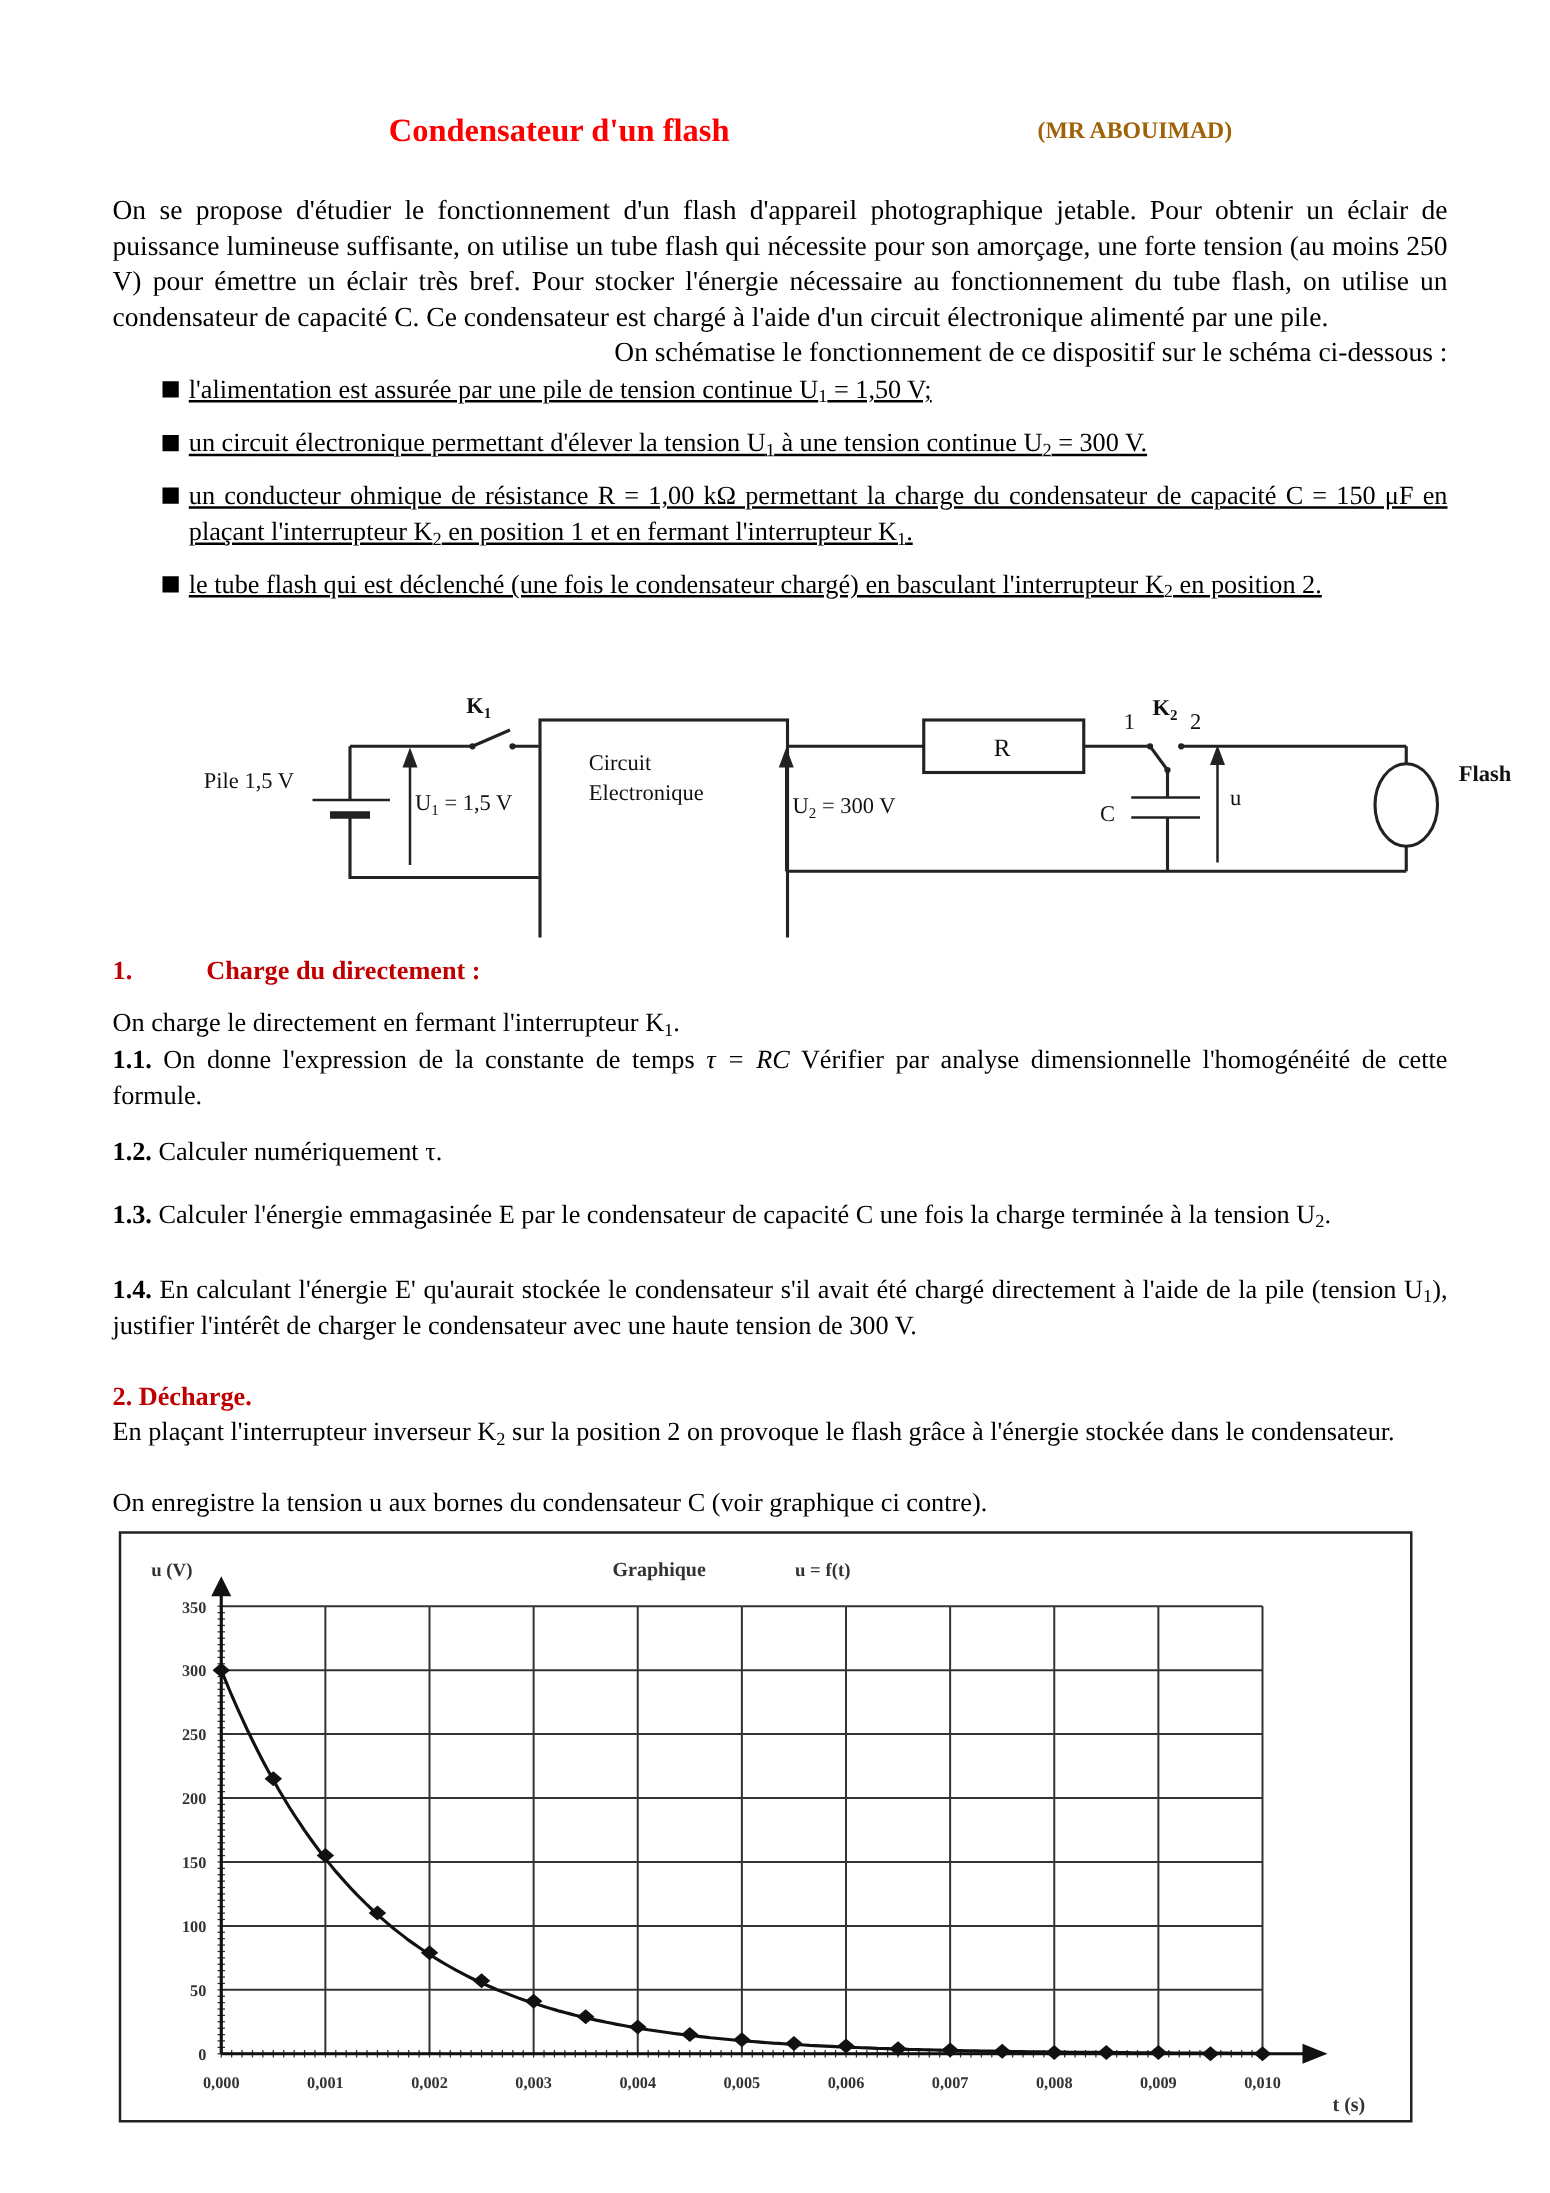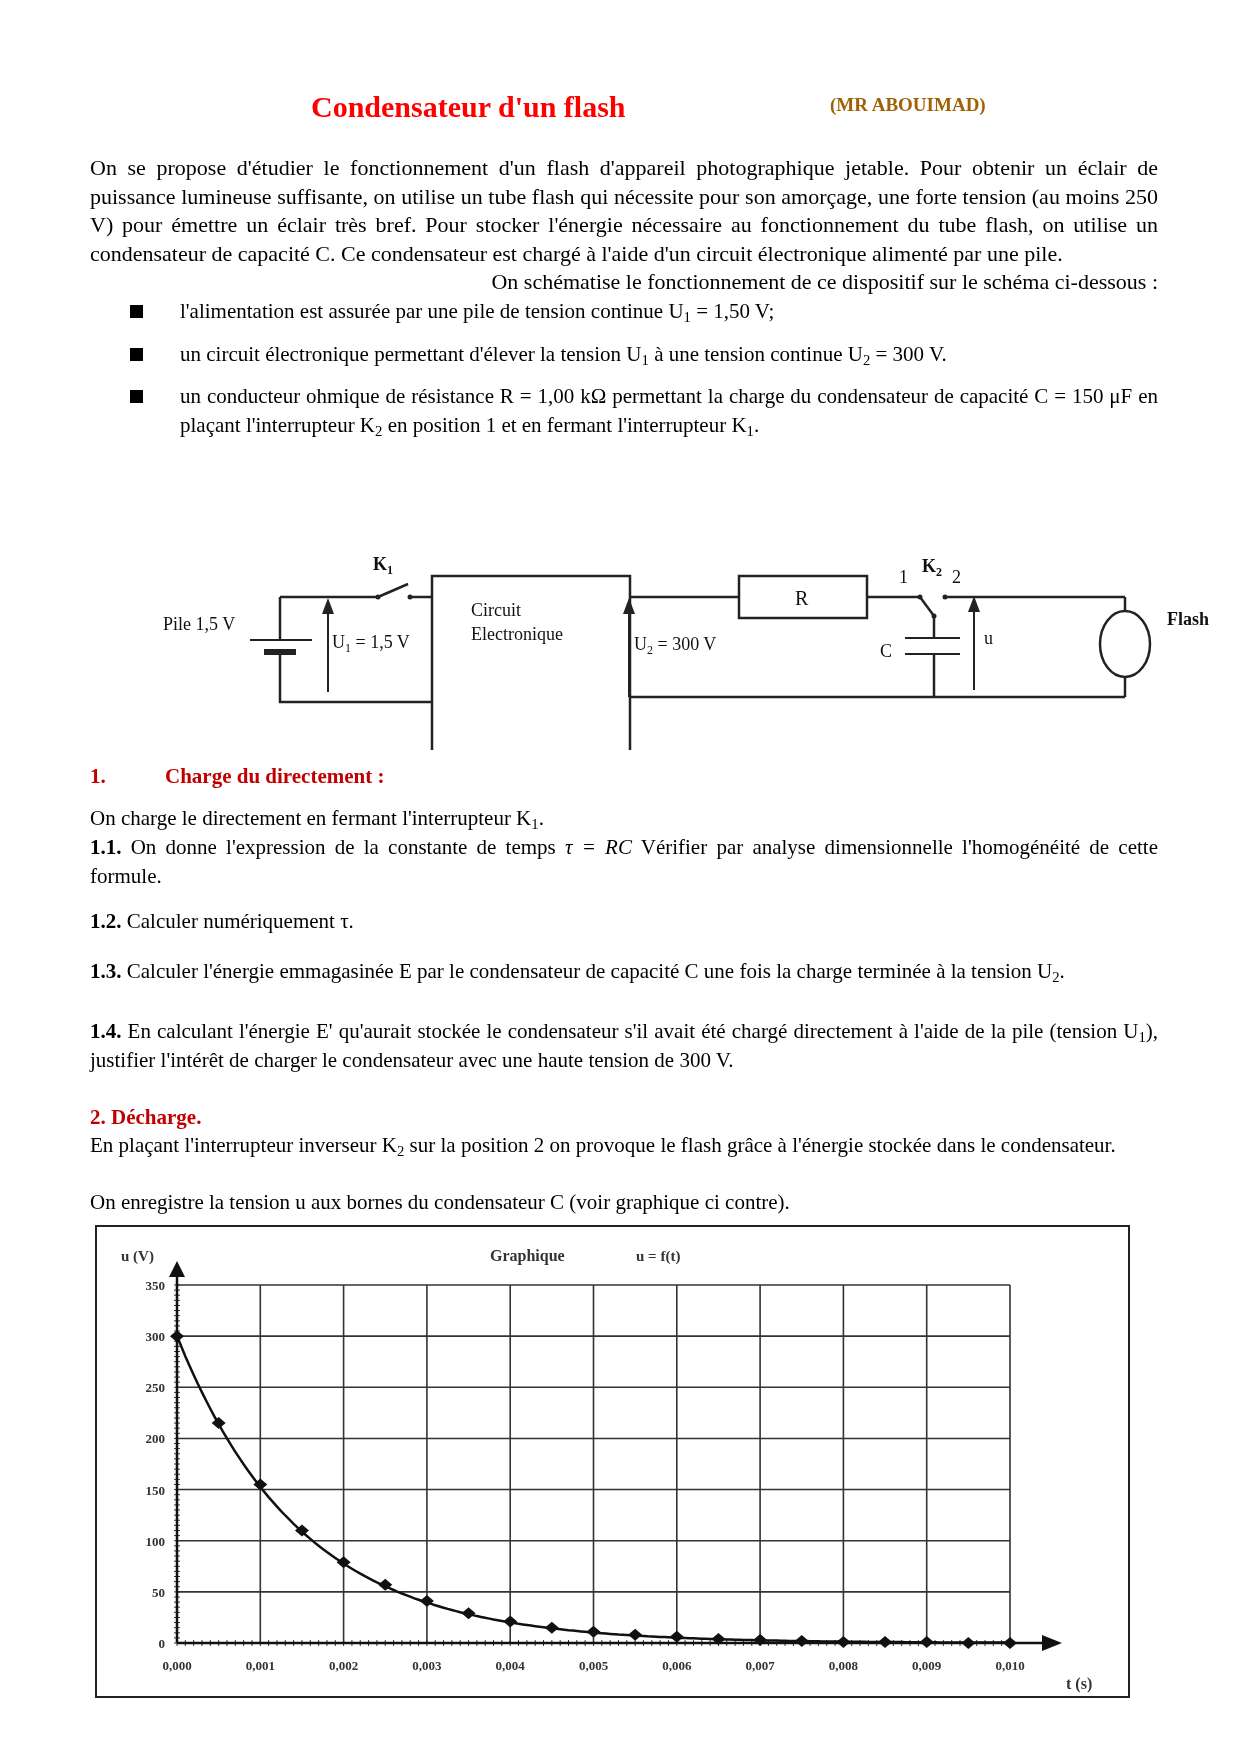--- a/index.html
+++ b/index.html
@@ -1,24 +1,24 @@
 <!DOCTYPE html>
 <html><head>
 <meta charset="utf-8">
 <style>
   html, body { margin:0; padding:0; background:#fff; }
   body { width:1240px; height:1754px; position:relative; overflow:hidden;
          font-family:"Liberation Serif", serif; color:#000; }
   .abs { position:absolute; }
-  .title { left:311px; top:90px; font-size:30px; font-weight:bold; color:#ff0000; }
+  .title { left:311px; top:90px; font-size:26px; font-weight:bold; color:#ff0000; }
   .author { left:830px; top:94px; font-size:19px; font-weight:bold; color:#a16207; }
   .para { left:90px; width:1068px; font-size:22px; line-height:28.5px; text-align:justify; }
   .para p { margin:0; }
   .bullets { left:130px; width:1028px; font-size:21px; line-height:28.5px; }
-  .bullet { position:relative; padding-left:50px; text-align:justify; margin-bottom:11px; }
+  .bullet { position:relative; padding-left:21px; text-align:justify; margin-bottom:11px;text-decoration:underline; }
   .bullet .sq { position:absolute; left:0; top:8px; width:13px; height:13px; background:#000; }
   .h1 { font-size:21px; font-weight:bold; color:#c00000; }
   sub { font-size:0.7em; vertical-align:-0.25em; line-height:0; }
   .q { position:absolute; left:90px; width:1068px; font-size:21px; line-height:28.5px; text-align:justify; }
   .q b { font-weight:bold; }
   .tau-formula { font-style:italic; }
   svg text { font-family:"Liberation Serif", serif; }
   .chart-frame { left:95px; top:1225px; width:1035px; height:473px; border:2px solid #222; box-sizing:border-box; }
 </style>
 </head>
@@ -37,20 +37,24 @@
     <span class="sq"></span>
     <span>l'alimentation est assurée par une pile de tension continue U</span><sub>1</sub><span> = 1,50 V;</span>
   </div>
   <div class="bullet" style="margin-top:14px;">
     <span class="sq"></span>
     <span>un circuit électronique permettant d'élever la tension U</span><sub>1</sub><span> à une tension continue U</span><sub>2</sub><span> = 300 V.</span>
   </div>
   <div class="bullet" style="margin-top:14px;">
     <span class="sq"></span>
     <span>un conducteur ohmique de résistance R = 1,00 kΩ permettant la charge du condensateur de capacité C = 150 μF en plaçant l'interrupteur K</span><sub>2</sub><span> en position 1 et en fermant l'interrupteur K</span><sub>1</sub><span>.</span>
+  </div>
+  <div class="bullet" style="margin-top:14px;">
+    <span class="sq"></span>
+    <span>le tube flash qui est déclenché (une fois le condensateur chargé) en basculant l'interrupteur K</span><sub>2</sub><span> en position 2.</span>
   </div>
 </div>
 
 <svg class="abs" style="left:0; top:540px;" width="1240" height="210">
   <g stroke="#222" stroke-width="2.5" fill="none">
 
     <polyline points="280,57 280,100"></polyline>
     <polyline points="280,112 280,162 431,162"></polyline>
     <line x1="250" y1="100" x2="312" y2="100" stroke-width="2"></line>
     <line x1="264" y1="112" x2="296" y2="112" stroke-width="6"></line>

